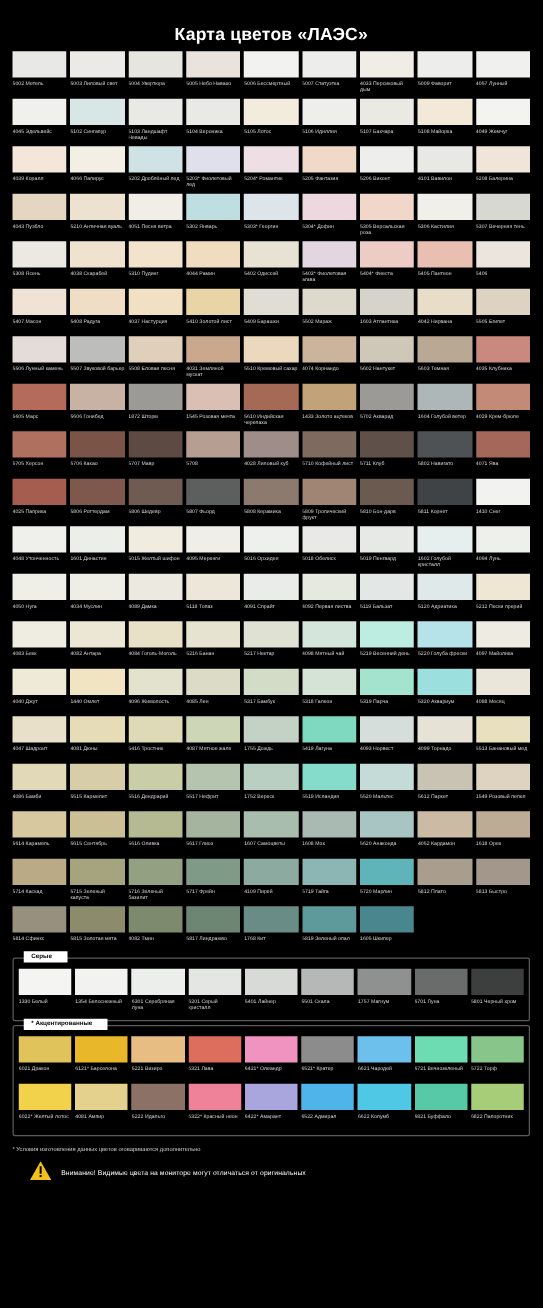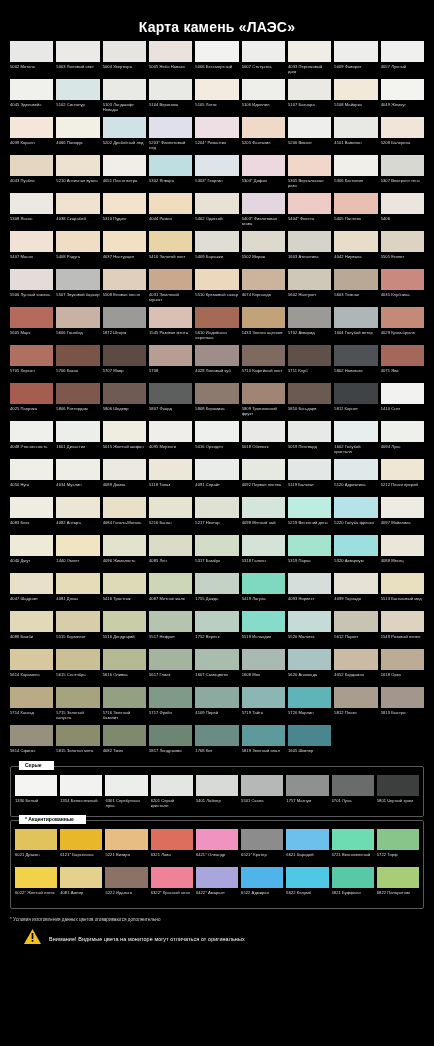--- a/index.html
+++ b/index.html
@@ -88,21 +88,21 @@
     color: #ffffff;
     font-size: 5.4px;
     letter-spacing: 0.1px;
   }
 </style>
 </head>
 <body>
 
 <div class="page">
 
-  <div class="title">Карта камень «ЛАЭС»</div>
+  <div class="title">Карта цветов «ЛАЭС»</div>
 
   <div class="grid" id="main-grid">
       <div class="swatch-cell">
         <div class="chip" style="background: rgb(232, 233, 230);"></div>
         <div class="chip-label">5002 Метель</div>
       </div>
       <div class="swatch-cell">
         <div class="chip" style="background: rgb(235, 234, 230);"></div>
         <div class="chip-label">5003 Лиловый свет</div>
       </div>

